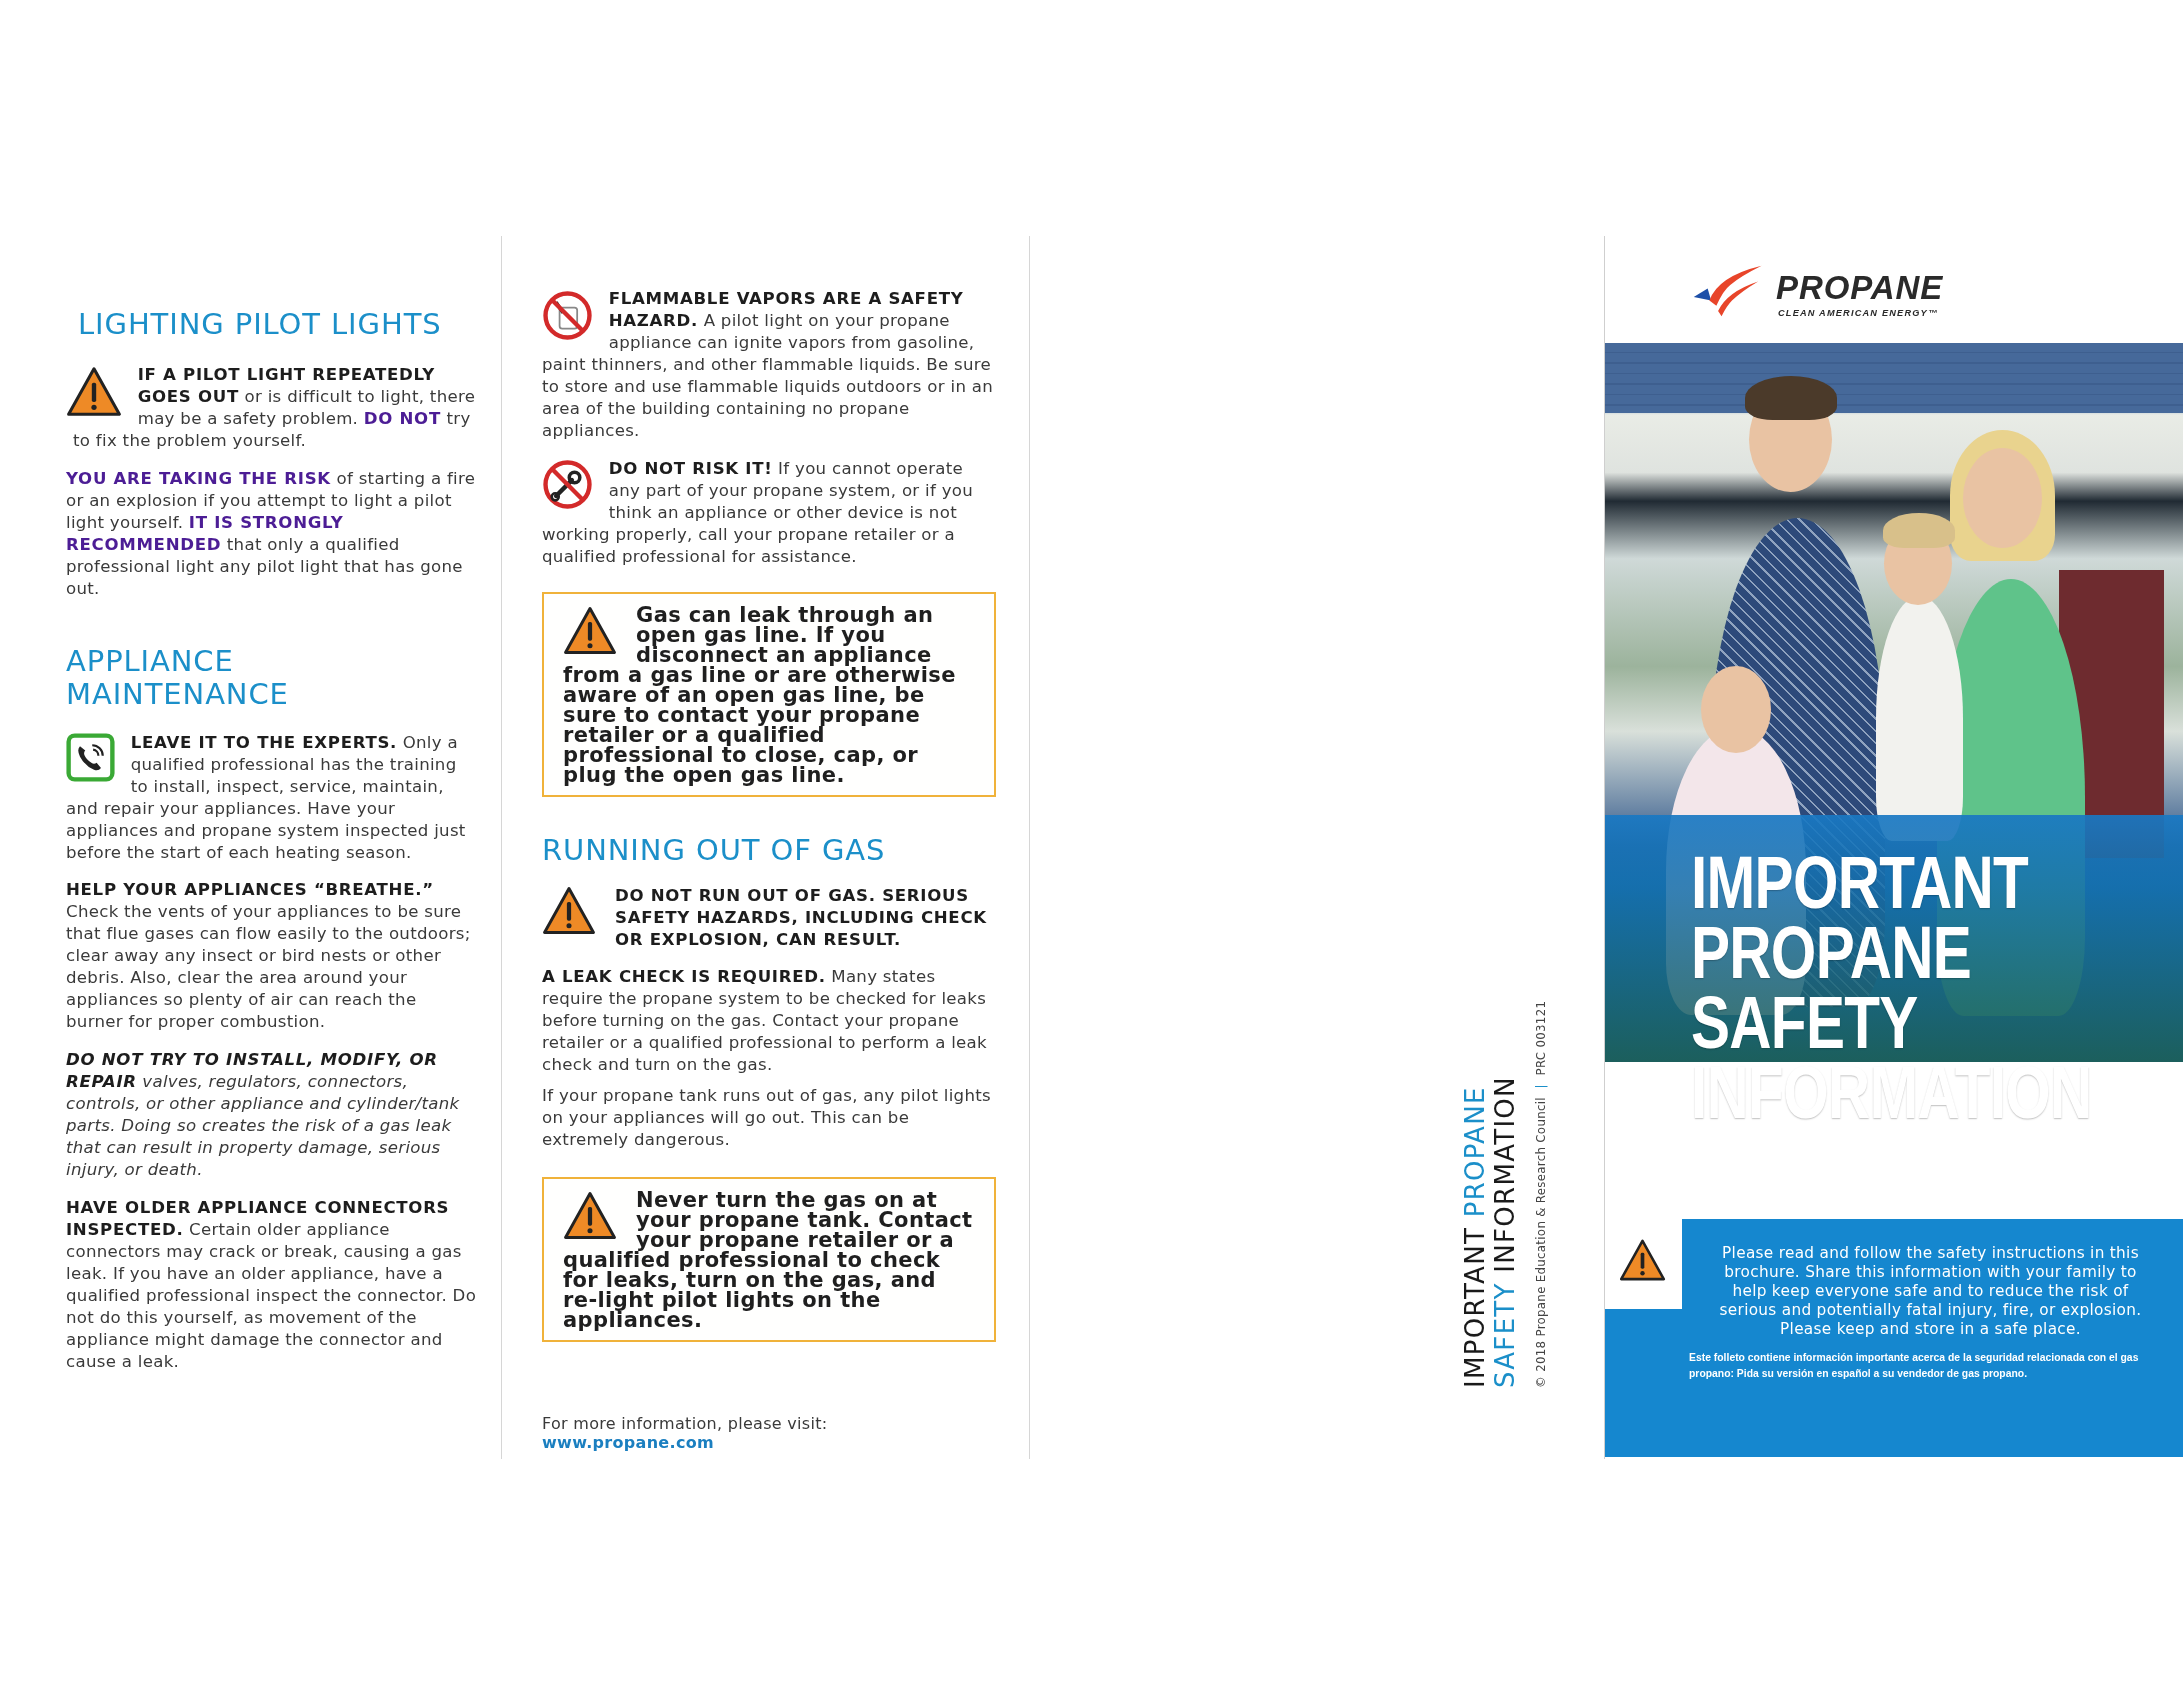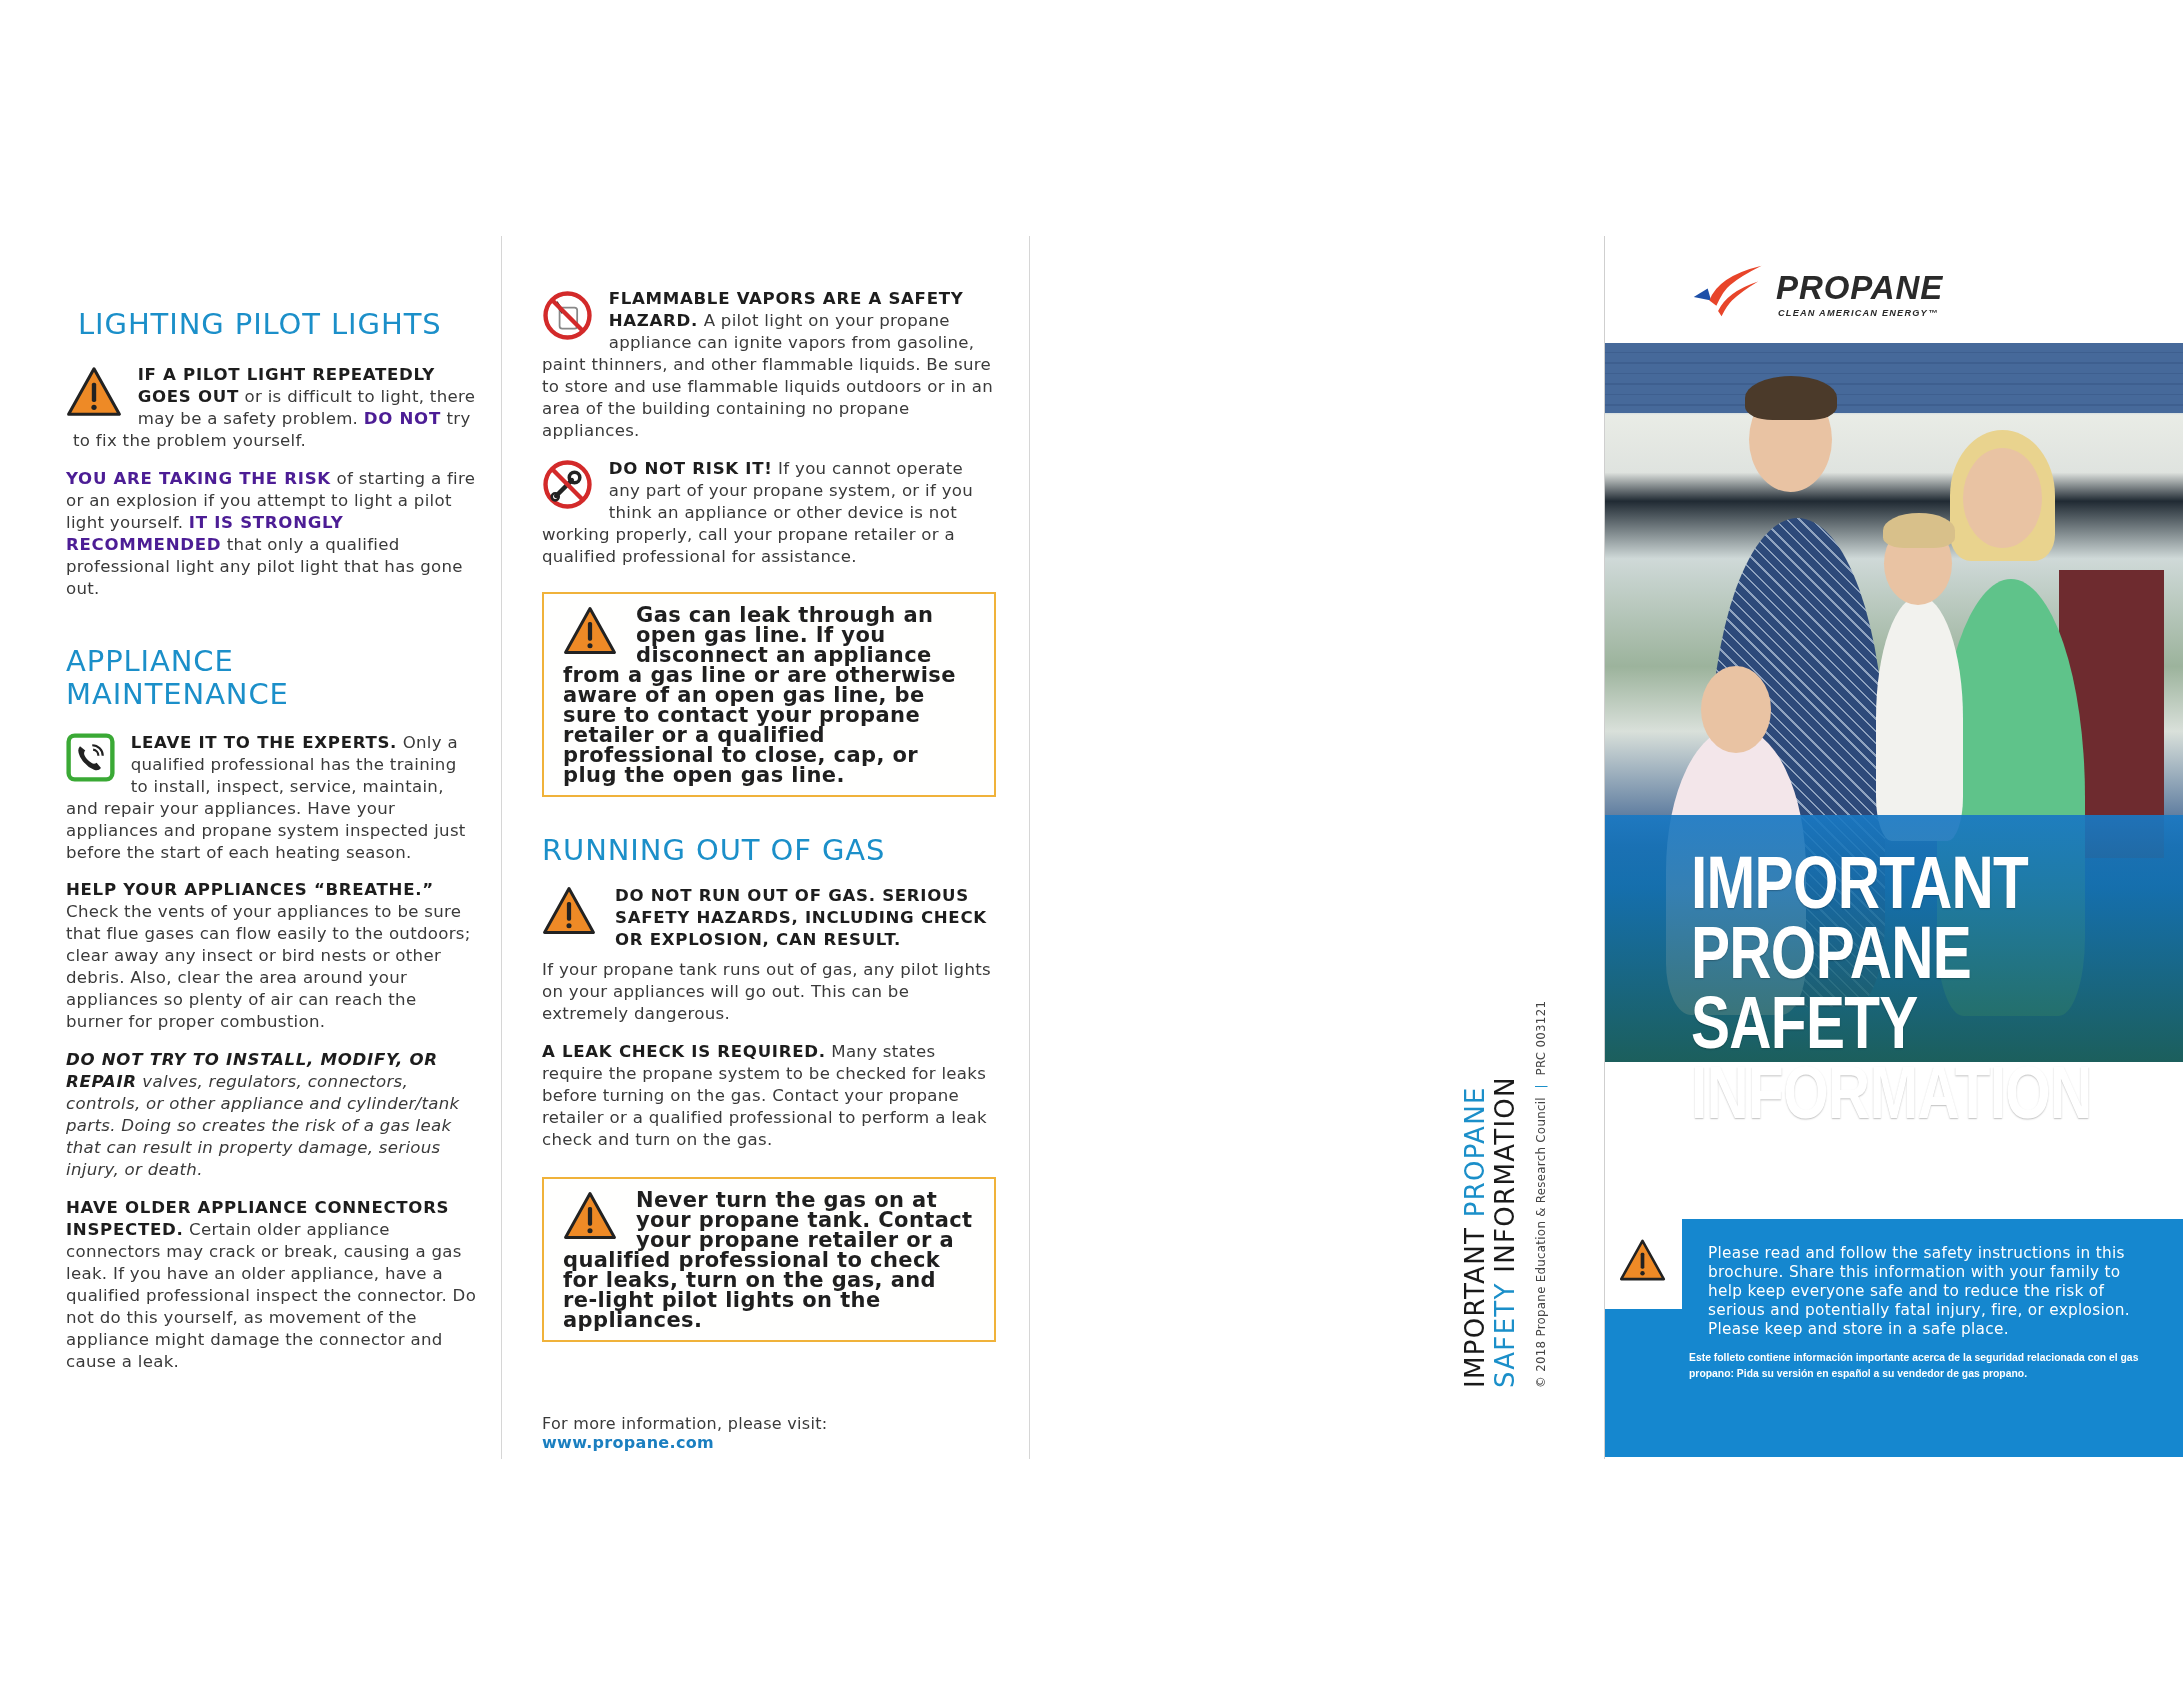--- a/index.html
+++ b/index.html
@@ -70,21 +70,21 @@
     text-shadow:0 0.9px 1.7px rgba(0,0,0,0.25); white-space:nowrap;
   }
   #cover-sub {
     position:absolute; left:86px; top:917px; color:#ffffff; font-weight:bold; font-size:21px; letter-spacing:0.7px;
   }
   #cover-band {
     position:absolute; left:0; top:983px; width:578px; height:238px; background:#1587cf;
   }
   #band-warn-box { position:absolute; left:0; top:0; width:77px; height:90px; background:#ffffff; }
   #band-text {
-    position:absolute; left:103px; top:24.5px; width:445px; color:#ffffff; font-size:15.3px; line-height:19px; letter-spacing:0.3px;
+    position:absolute; left:103px; top:24.5px; width:445px; color:#ffffff; font-size:15.3px; line-height:19px; letter-spacing:0.3px;text-align:center;
   }
   #band-spanish {
     position:absolute; left:84px; top:131px; width:454px; color:#ffffff; font-family:"Liberation Sans", sans-serif;
     font-weight:bold; font-size:11.8px; line-height:15.7px; transform:scaleX(0.88); transform-origin:0 0; width:524px;
   }
 </style>
 </head>
 <body>
 
 <div class="fold" style="left:501px;"></div>
@@ -176,25 +176,25 @@
 
   <div class="block" style="margin-top:17.5px;">
     <svg class="icon-float" width="54" height="49" viewBox="0 0 64 58" style="margin-right:19px;">
       <polygon points="32,3 61,55 3,55" fill="#ee8a26" stroke="#222" stroke-width="3.5" stroke-linejoin="round"></polygon>
       <rect x="29.5" y="19" width="5" height="22" rx="2" fill="#222"></rect>
         <circle cx="32" cy="47" r="3" fill="#222"></circle>
     </svg>
     <p class="para" style="font-weight:bold; color:#1d1d1d; letter-spacing:0.7px;">DO NOT RUN OUT OF GAS. SERIOUS SAFETY HAZARDS, INCLUDING CHECK OR EXPLOSION, CAN RESULT.</p>
   </div>
 
+  <p class="para" style="margin-top:15.7px;">
+    <b>A LEAK CHECK IS REQUIRED.</b><span> Many states require the propane system to be checked for leaks before turning on the gas. Contact your propane retailer or a qualified professional to perform a leak check and turn on the gas.</span>
+  </p>
+
   <p class="para" style="margin-top:8.7px;">If your propane tank runs out of gas, any pilot lights on your appliances will go out. This can be extremely dangerous.</p>
-
-  <p class="para" style="margin-top:15.7px;">
-    <b>A LEAK CHECK IS REQUIRED.</b><span> Many states require the propane system to be checked for leaks before turning on the gas. Contact your propane retailer or a qualified professional to perform a leak check and turn on the gas.</span>
-  </p>
 
   <div class="callout block" style="margin-top:26px;">
     <svg class="icon-float" width="54" height="49" viewBox="0 0 64 58" style="margin-right:19px;">
       <polygon points="32,3 61,55 3,55" fill="#ee8a26" stroke="#222" stroke-width="3.5" stroke-linejoin="round"></polygon>
       <rect x="29.5" y="19" width="5" height="22" rx="2" fill="#222"></rect>
         <circle cx="32" cy="47" r="3" fill="#222"></circle>
     </svg>
     <p class="para">Never turn the gas on at your propane tank. Contact your propane retailer or a qualified professional to check for leaks, turn on the gas, and re-light pilot lights on the appliances.</p>
   </div>
 

